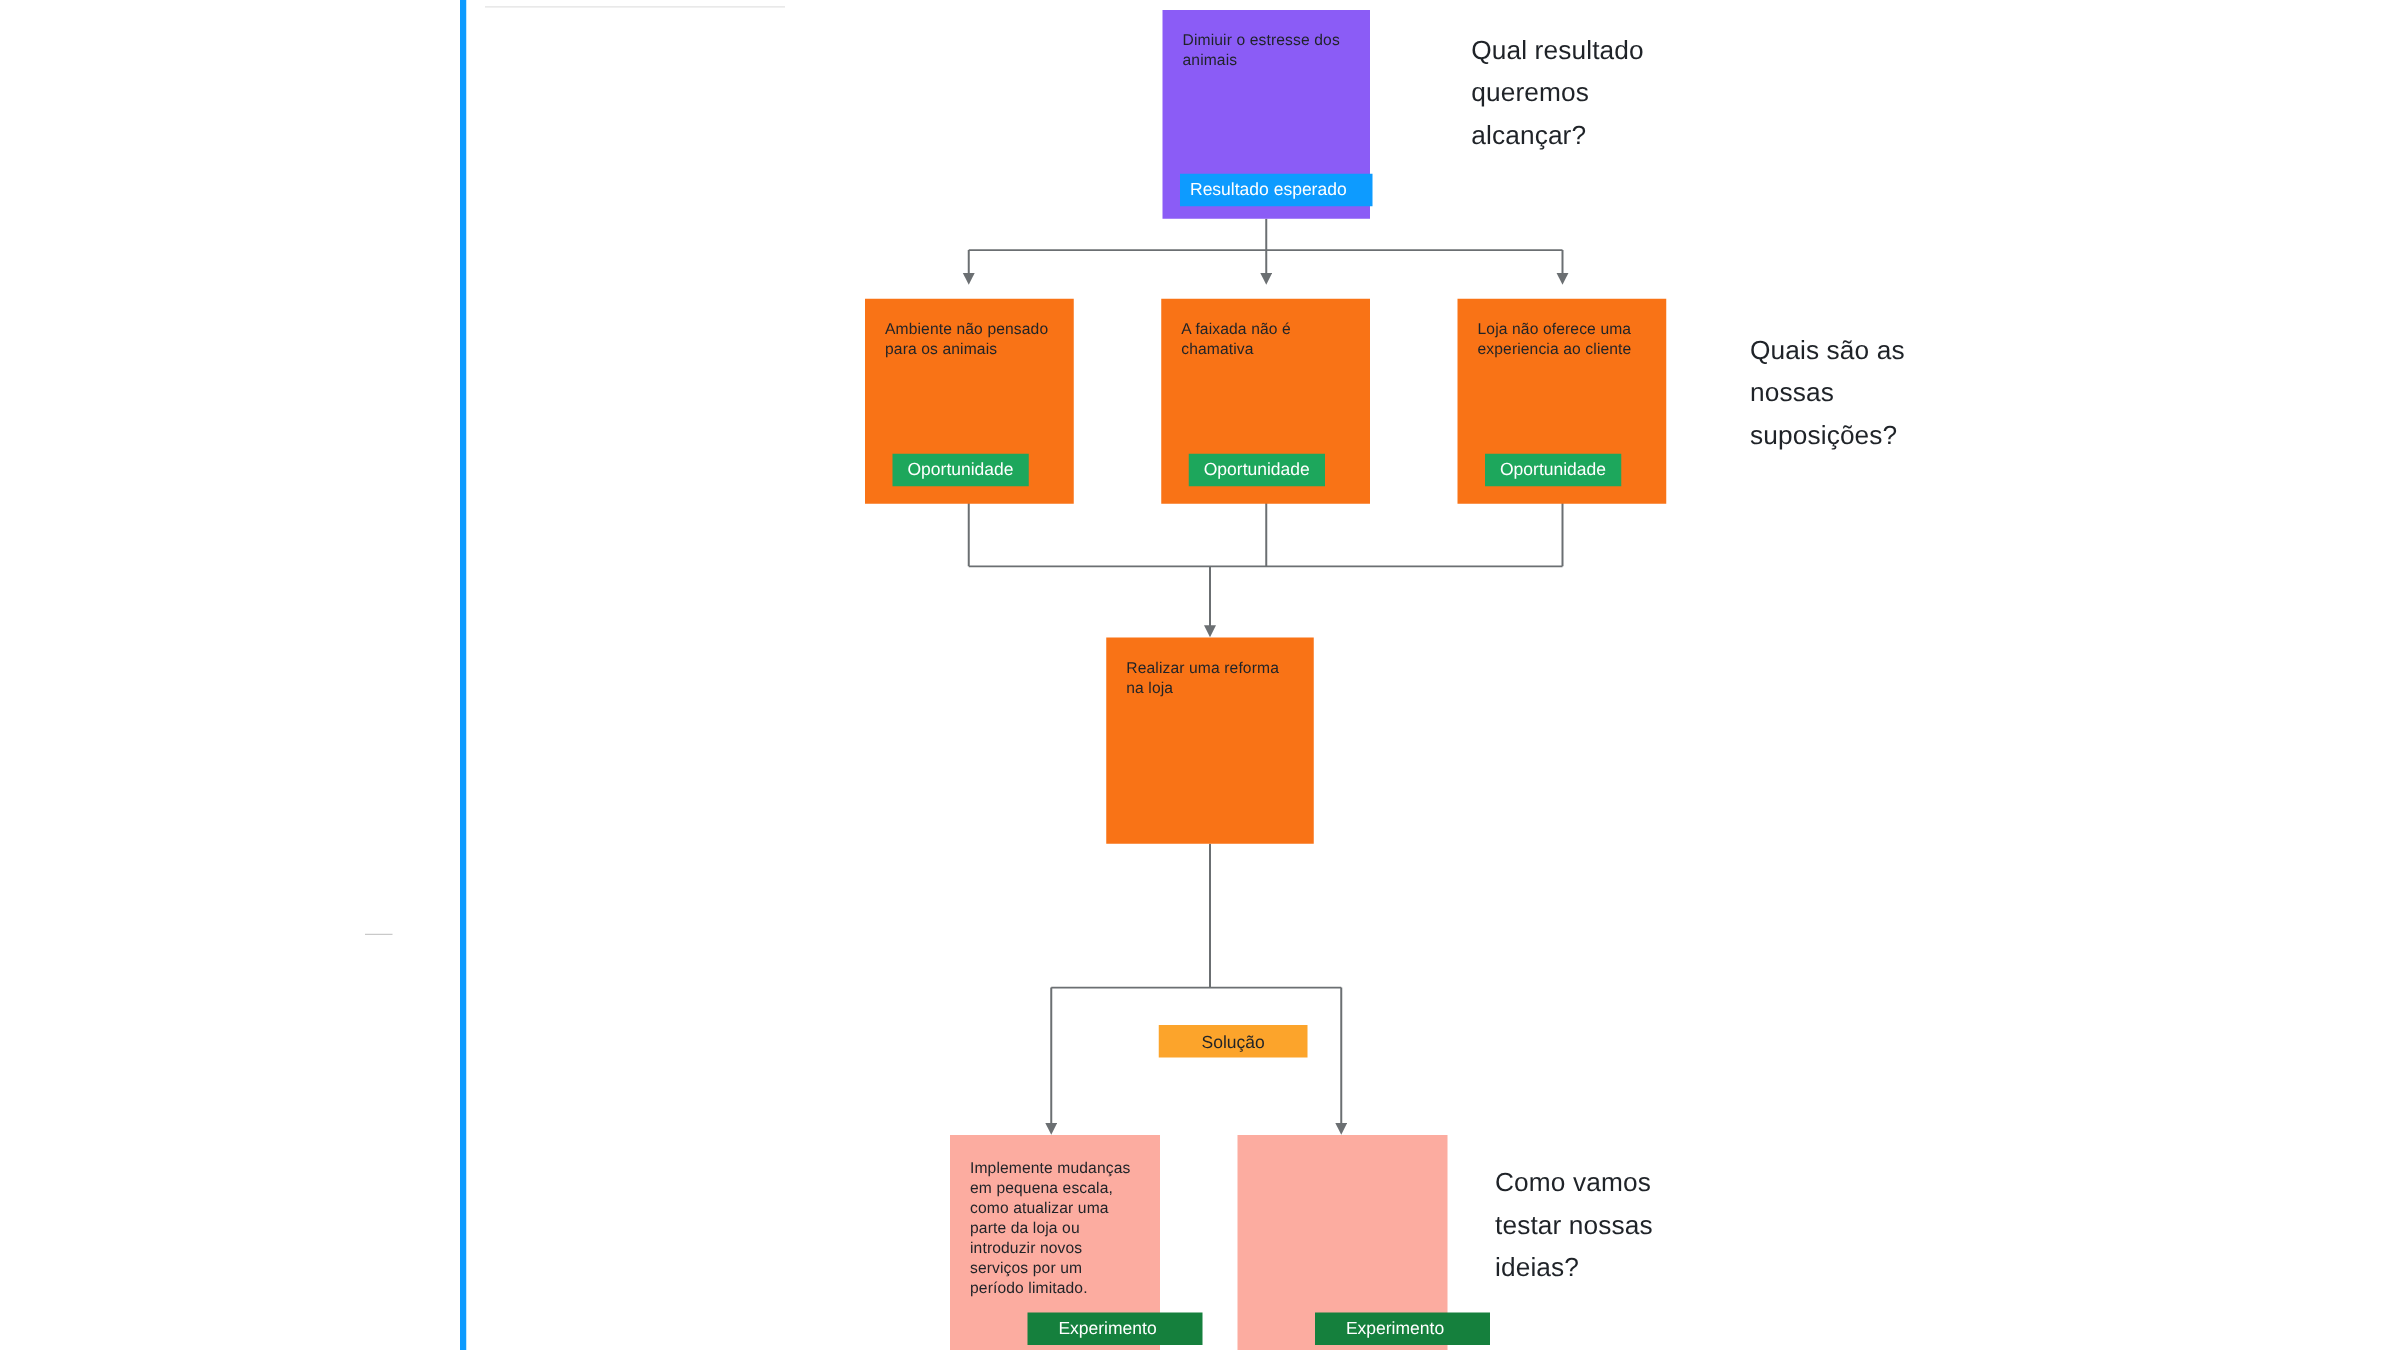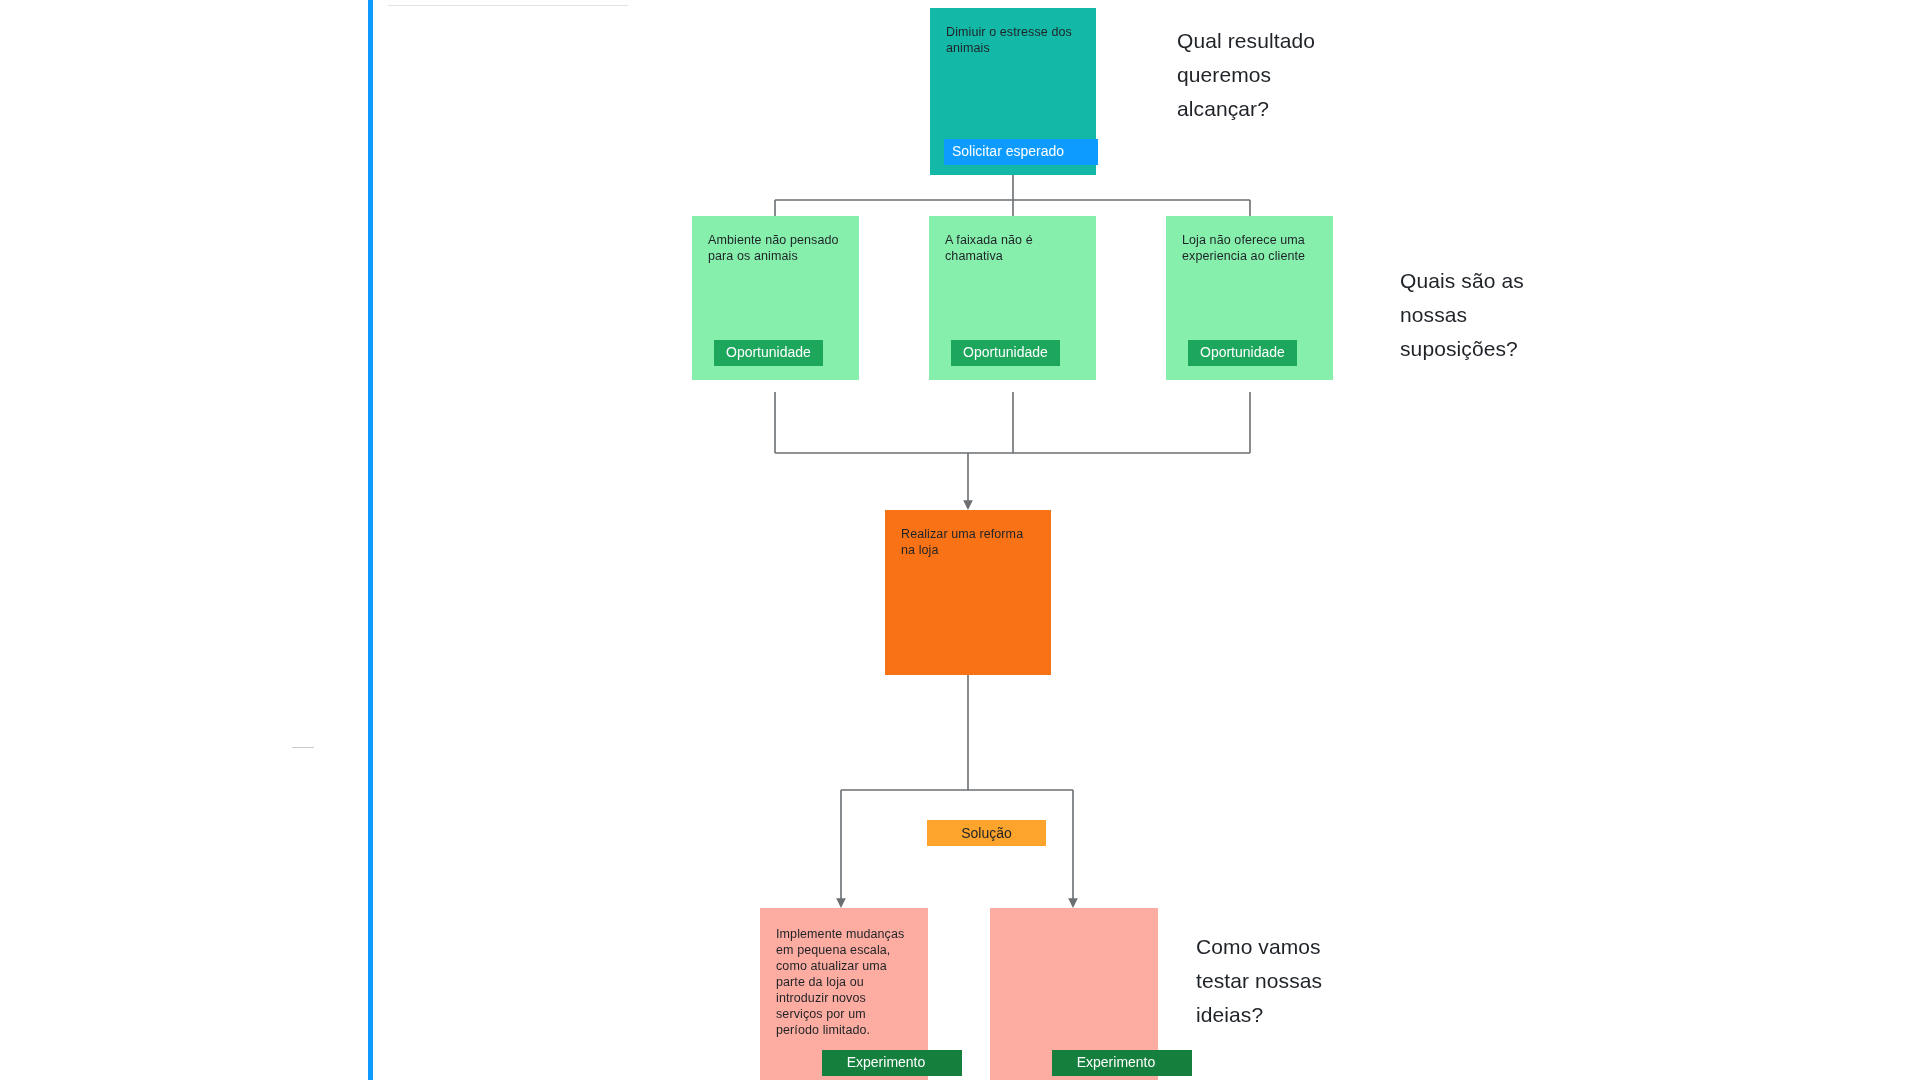--- a/index.html
+++ b/index.html
@@ -83,37 +83,37 @@
     line-height: 1.1;
     white-space: nowrap;
   }
 
   
   .card-outcome {
     left: 930px;
     top: 8px;
     width: 166px;
     height: 167px;
-    background: #14b8a6;
+    background: #8b5cf6;
   }
   .card-outcome .card-badge {
     background: #0d9bff;
     left: 14px;
     bottom: 10px;
     width: 138px;
     text-align: left;
     padding: 5px 8px 6px 8px;
   }
 
   
   .card-opp {
-    top: 216px;
+    top: 239px;
     width: 167px;
     height: 164px;
-    background: #86efac;
+    background: #f97316;
   }
   .card-opp .card-badge {
     background: #1da75c;
   }
   #opp-0 { left: 692px; }
   #opp-1 { left: 929px; }
   #opp-2 { left: 1166px; }
 
   
   .card-sol {
@@ -207,21 +207,21 @@
       <path d="M968,675 L968,790"></path>
       <path d="M841,790 L1073,790" stroke-width="1.4"></path>
 
       <path d="M841,790 L841,905" marker-end="url(#arrow)"></path>
       <path d="M1073,790 L1073,905" marker-end="url(#arrow)"></path>
     </g>
   </svg>
 
   <div class="card card-outcome">
     <div class="card-text">Dimiuir o estresse dos animais</div>
-    <div class="card-badge">Solicitar esperado</div>
+    <div class="card-badge">Resultado esperado</div>
   </div>
 
   <div id="opp-0" class="card card-opp">
     <div class="card-text">Ambiente não pensado para os animais</div>
     <div class="card-badge">Oportunidade</div>
   </div>
 
   <div id="opp-1" class="card card-opp">
     <div class="card-text">A faixada não é chamativa</div>
     <div class="card-badge">Oportunidade</div>

